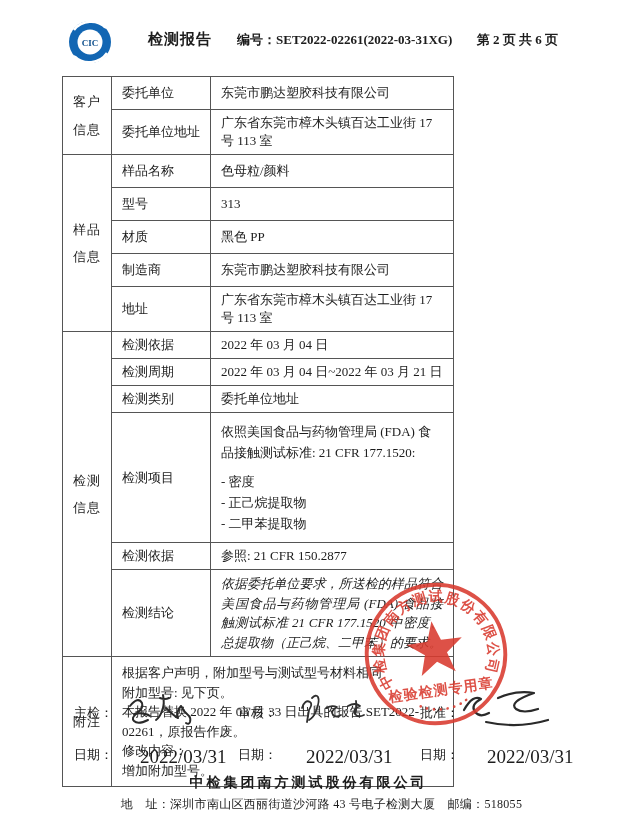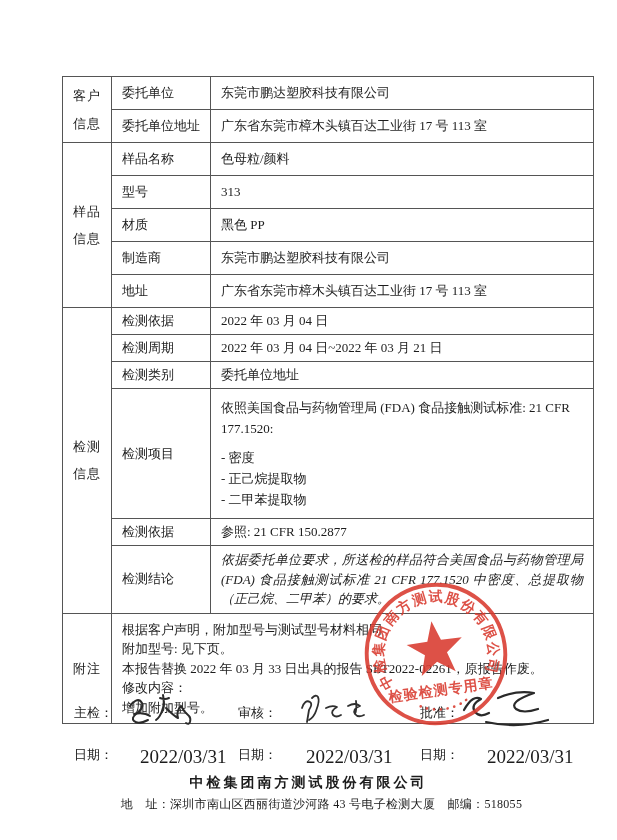--- a/index.html
+++ b/index.html
@@ -11,21 +11,21 @@
     color:#1c1c1c;
   }
   
   .hdr { position:absolute; top:17px; left:62px; width:496px; height:50px; }
   .logo { position:absolute; left:4px; top:1px; width:48px; height:48px; }
   .hdr-title { position:absolute; left:86px; top:13px; font-size:15px; font-weight:bold; letter-spacing:1px; }
   .hdr-no { position:absolute; left:175px; top:14px; font-size:13px; font-weight:bold; white-space:nowrap; }
   .hdr-page { position:absolute; right:0; top:14px; font-size:13px; font-weight:bold; white-space:nowrap; }
   
   table.rpt {
-    position:absolute; top:76px; left:62px; width:532px;
+    position:absolute; top:76px; left:62px; width:392px;
     border-collapse:collapse; table-layout:fixed;
     font-size:13px;
   }
   table.rpt td { border:1px solid #555; vertical-align:middle; padding:4px 10px; }
   td.sec { text-align:center; padding:4px 6px; line-height:2.1; letter-spacing:1px; }
   td.key { padding-left:11px; }
   td.val { padding-left:13px; }
   tr.h32 { height:33px; }
   tr.h27 { height:27px; }
   .ml  { white-space:pre-line; line-height:1.62; padding:4px 0; }
@@ -43,20 +43,34 @@
   .footer { position:absolute; left:0; top:774px; width:617px; text-align:center; }
   .f-company { font-size:14px; font-weight:bold; letter-spacing:3px; }
   .f-line { font-size:12px; margin-top:4px; letter-spacing:0.3px;padding-left:26px; }
   .f-link { color:#1512cf; text-decoration:underline; font-family:"Liberation Mono","DejaVu Sans Mono",monospace; font-size:11.5px; }
 </style>
 </head>
 <body>
 
 <div class="page">
 
+  <div class="hdr">
+    <svg class="logo" viewBox="0 0 48 48">
+      <circle cx="24" cy="24" r="21" fill="#1266b3"></circle>
+      <path d="M40 10 A 21.5 21.5 0 0 0 8 12" stroke="#ffffff" stroke-width="2.5" fill="none"></path>
+      <path d="M8 38 A 21.5 21.5 0 0 0 41 35" stroke="#ffffff" stroke-width="2.5" fill="none"></path>
+      <circle cx="24" cy="24" r="12.5" fill="#ffffff"></circle>
+      <path d="M33 13 l6 -3 l-2 7 z" fill="#1266b3"></path>
+      <path d="M15 35 l-6 3 l2 -7 z" fill="#1266b3"></path>
+      <text x="24" y="27.5" text-anchor="middle" font-size="9" font-weight="bold" font-family="Liberation Serif, DejaVu Serif, serif" fill="#0d4e8c">CIC</text>
+    </svg>
+    <div class="hdr-title">检测报告</div>
+    <div class="hdr-no"><span>编号：</span><span>SET2022-02261(2022-03-31XG)</span></div>
+    <div class="hdr-page">第 2 页 共 6 页</div>
+  </div>
 
   <table class="rpt">
     <colgroup>
         <col style="width:49px">
         <col style="width:99px">
         <col>
       </colgroup>
     <tbody>
 
       <tr class="h32">

